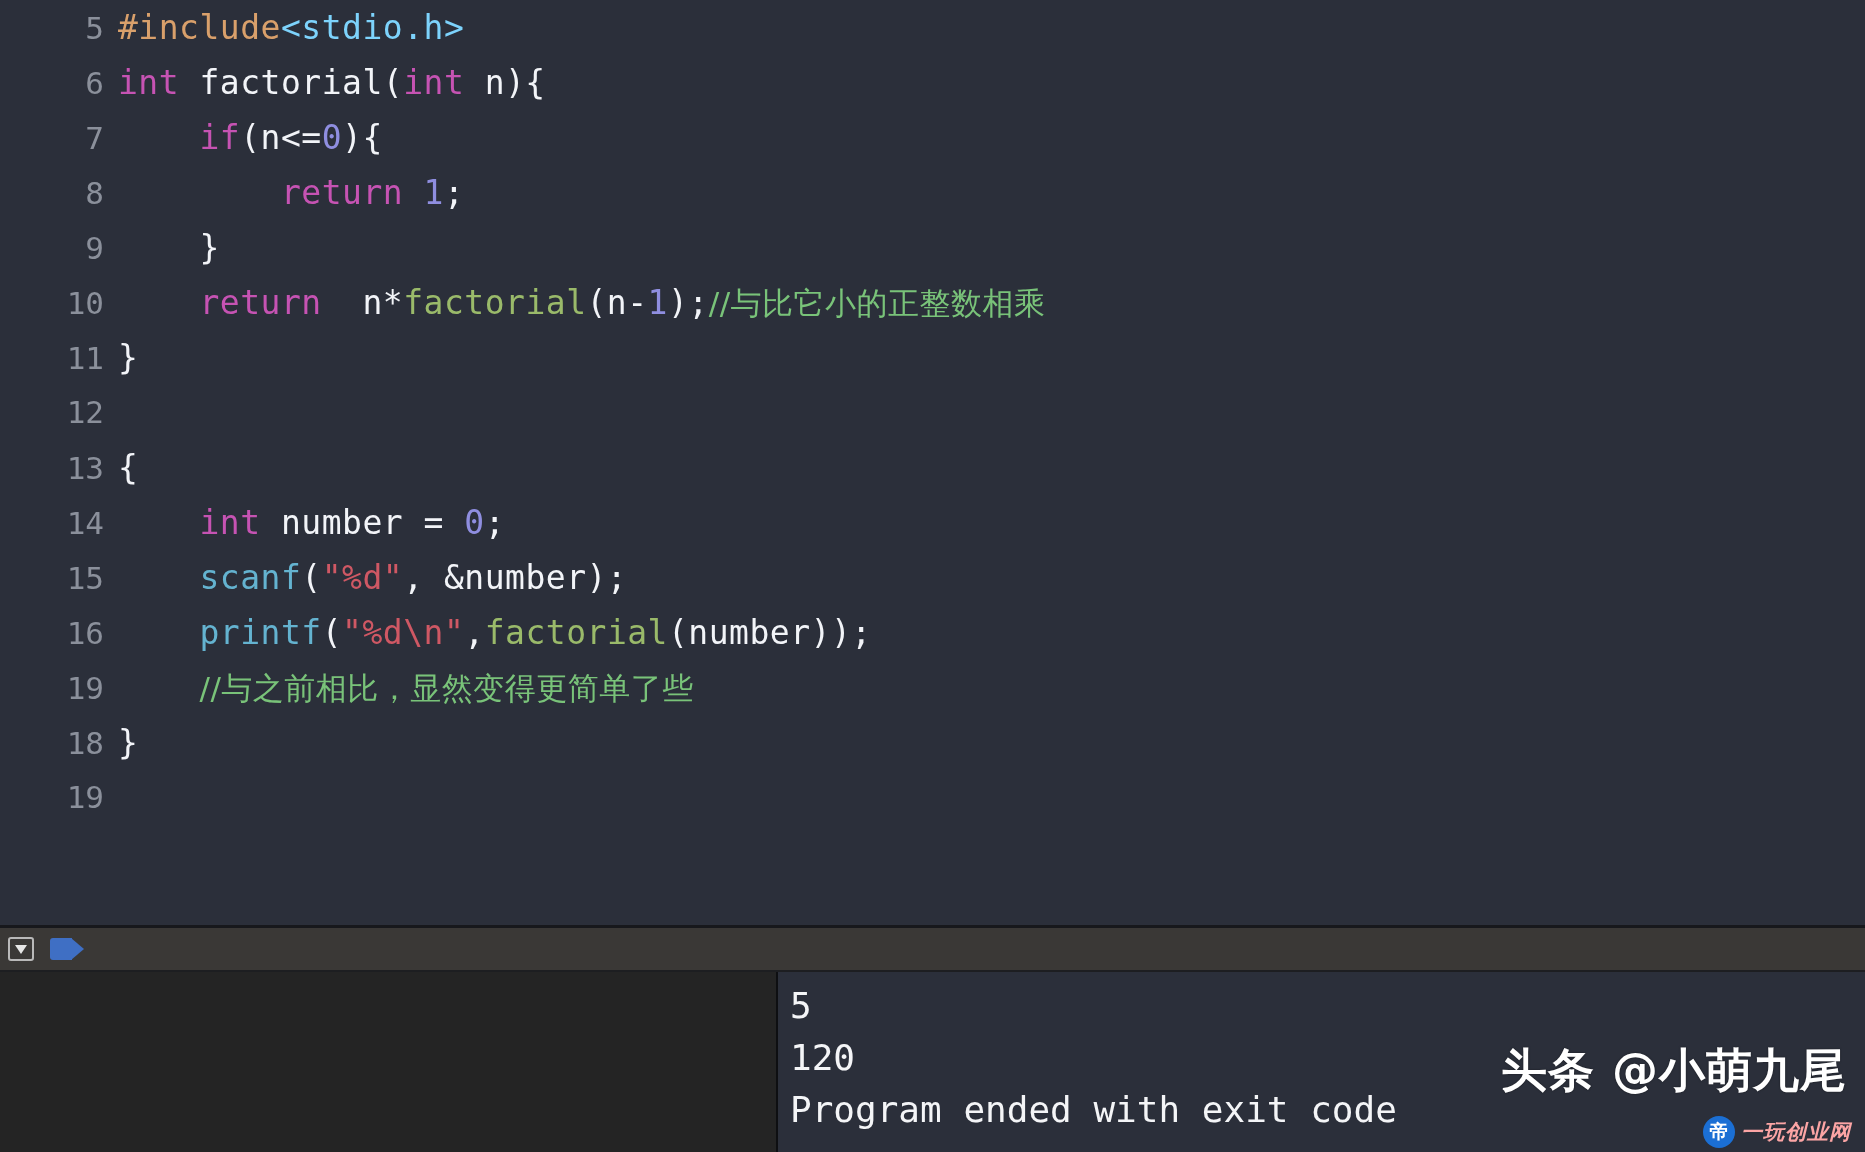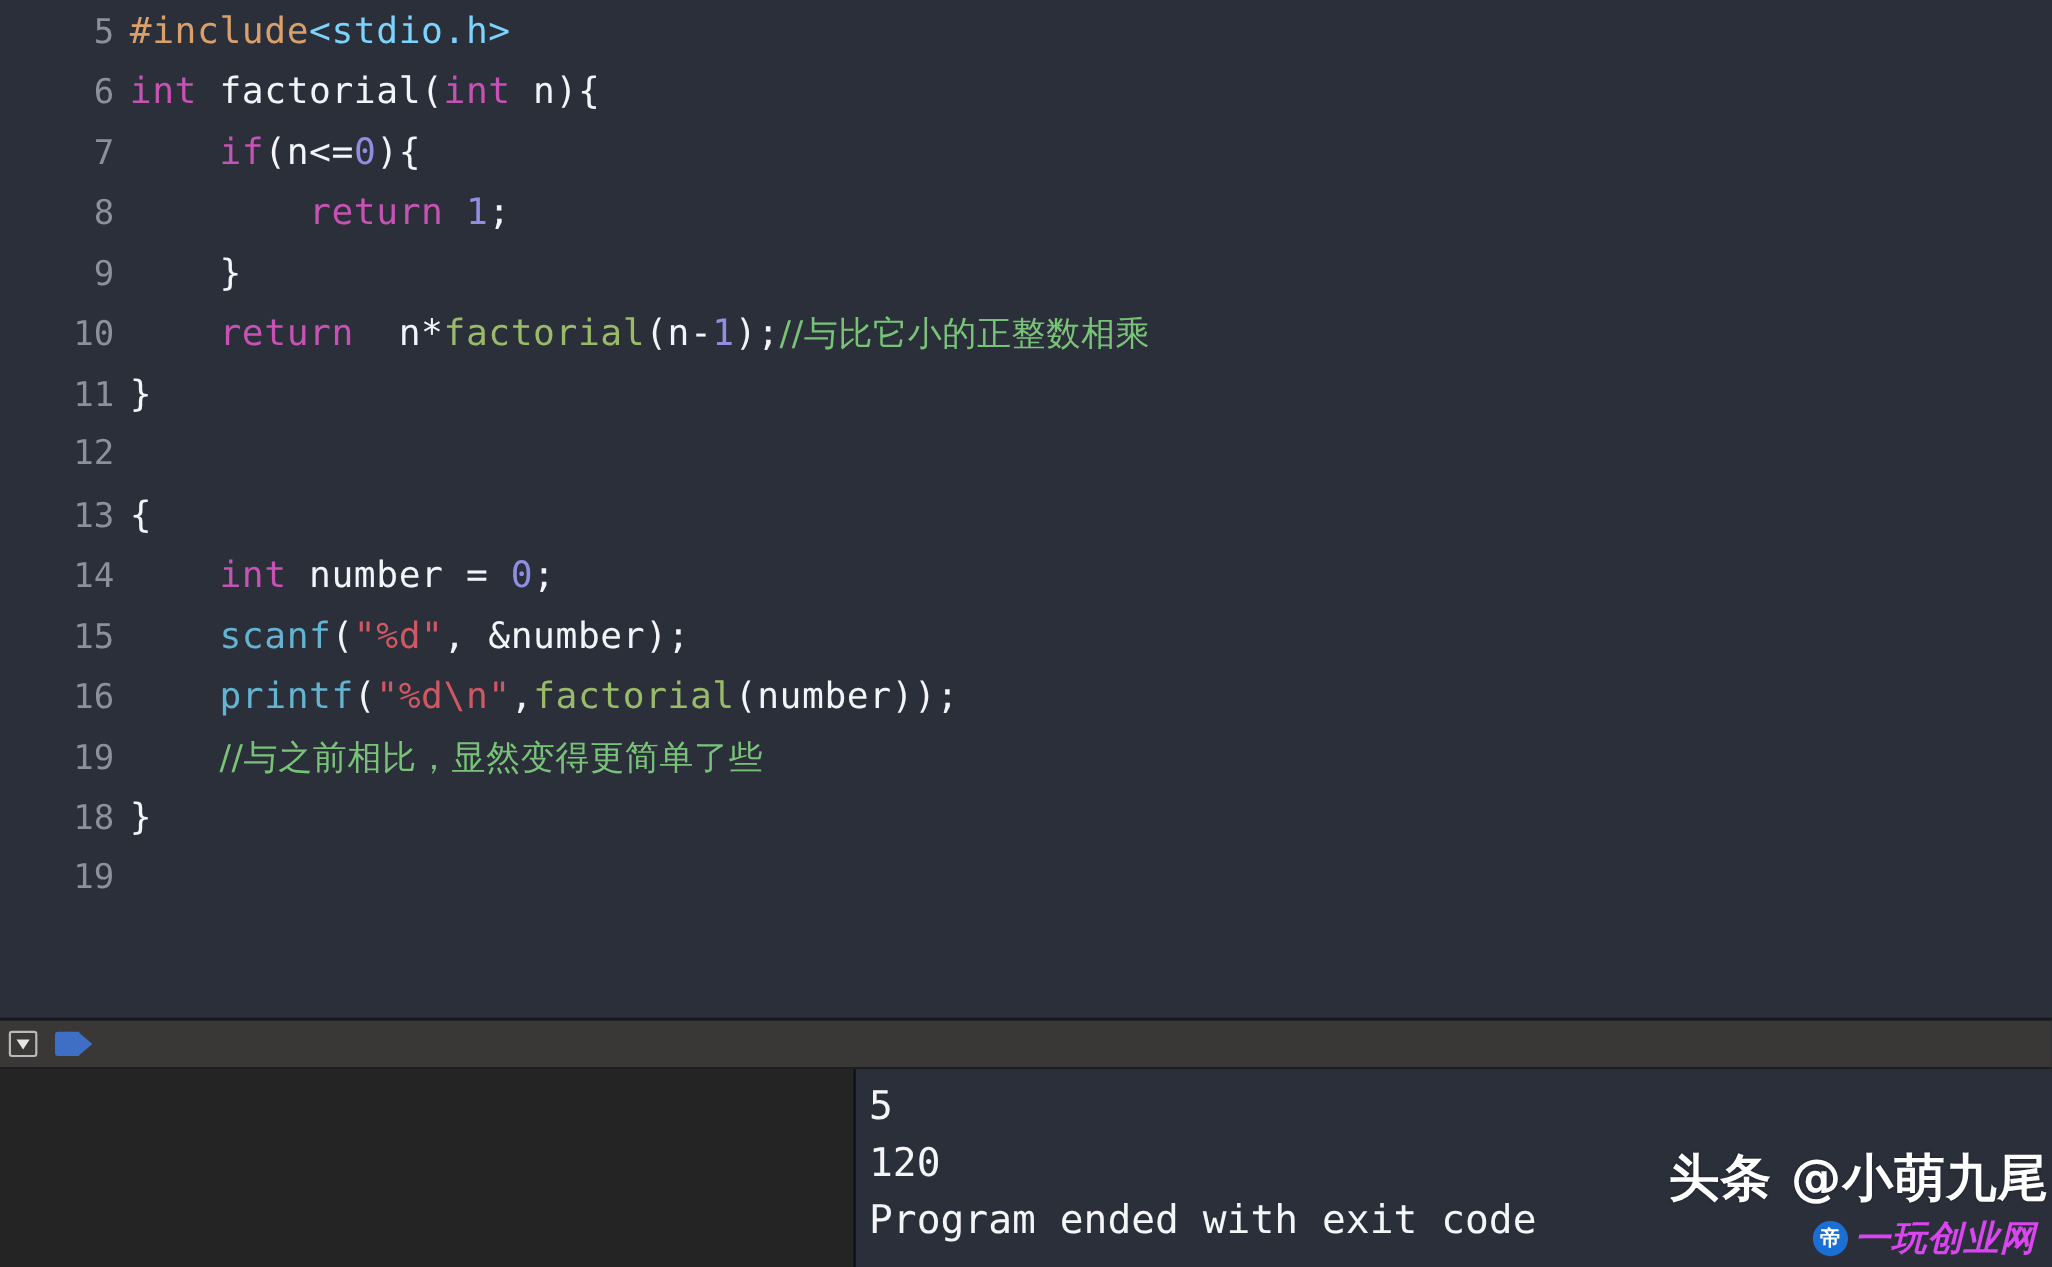--- a/index.html
+++ b/index.html
@@ -144,21 +144,21 @@
     font-family: "DejaVu Sans Mono", monospace;
     font-size: 36px;
     line-height: 52px;
     color: #f4f5f7;
     white-space: pre;
   }
 
   
   .watermark {
     position: absolute;
-    right: 2px;
+    right: 18px;
     bottom: 50px;
     display: flex;
     align-items: center;
     gap: 14px;
     pointer-events: none;
   }
   .wm-main {
     font-family: "DejaVu Sans", sans-serif;
     font-size: 46px;
     font-weight: bold;
@@ -183,24 +183,24 @@
     color: #ffffff;
     font-family: "DejaVu Sans", sans-serif;
     font-size: 19px;
     font-weight: bold;
     display: flex;
     align-items: center;
     justify-content: center;
   }
   .wm-sub-text {
     font-family: "DejaVu Sans", sans-serif;
-    font-size: 32px;
+    font-size: 21px;
     font-weight: bold;
     font-style: italic;
-    color: #d946ef;
+    color: #fca5a5;
     letter-spacing: 1px;
   }
 </style>
 </head>
 <body>
 
 <div id="app">
 
   <div class="editor" id="editor-area">
       <div class="code-line"><div class="gutter">5</div><div class="codetext"><span class="t-pre">#include</span><span class="t-header">&lt;stdio.h&gt;</span></div></div>

